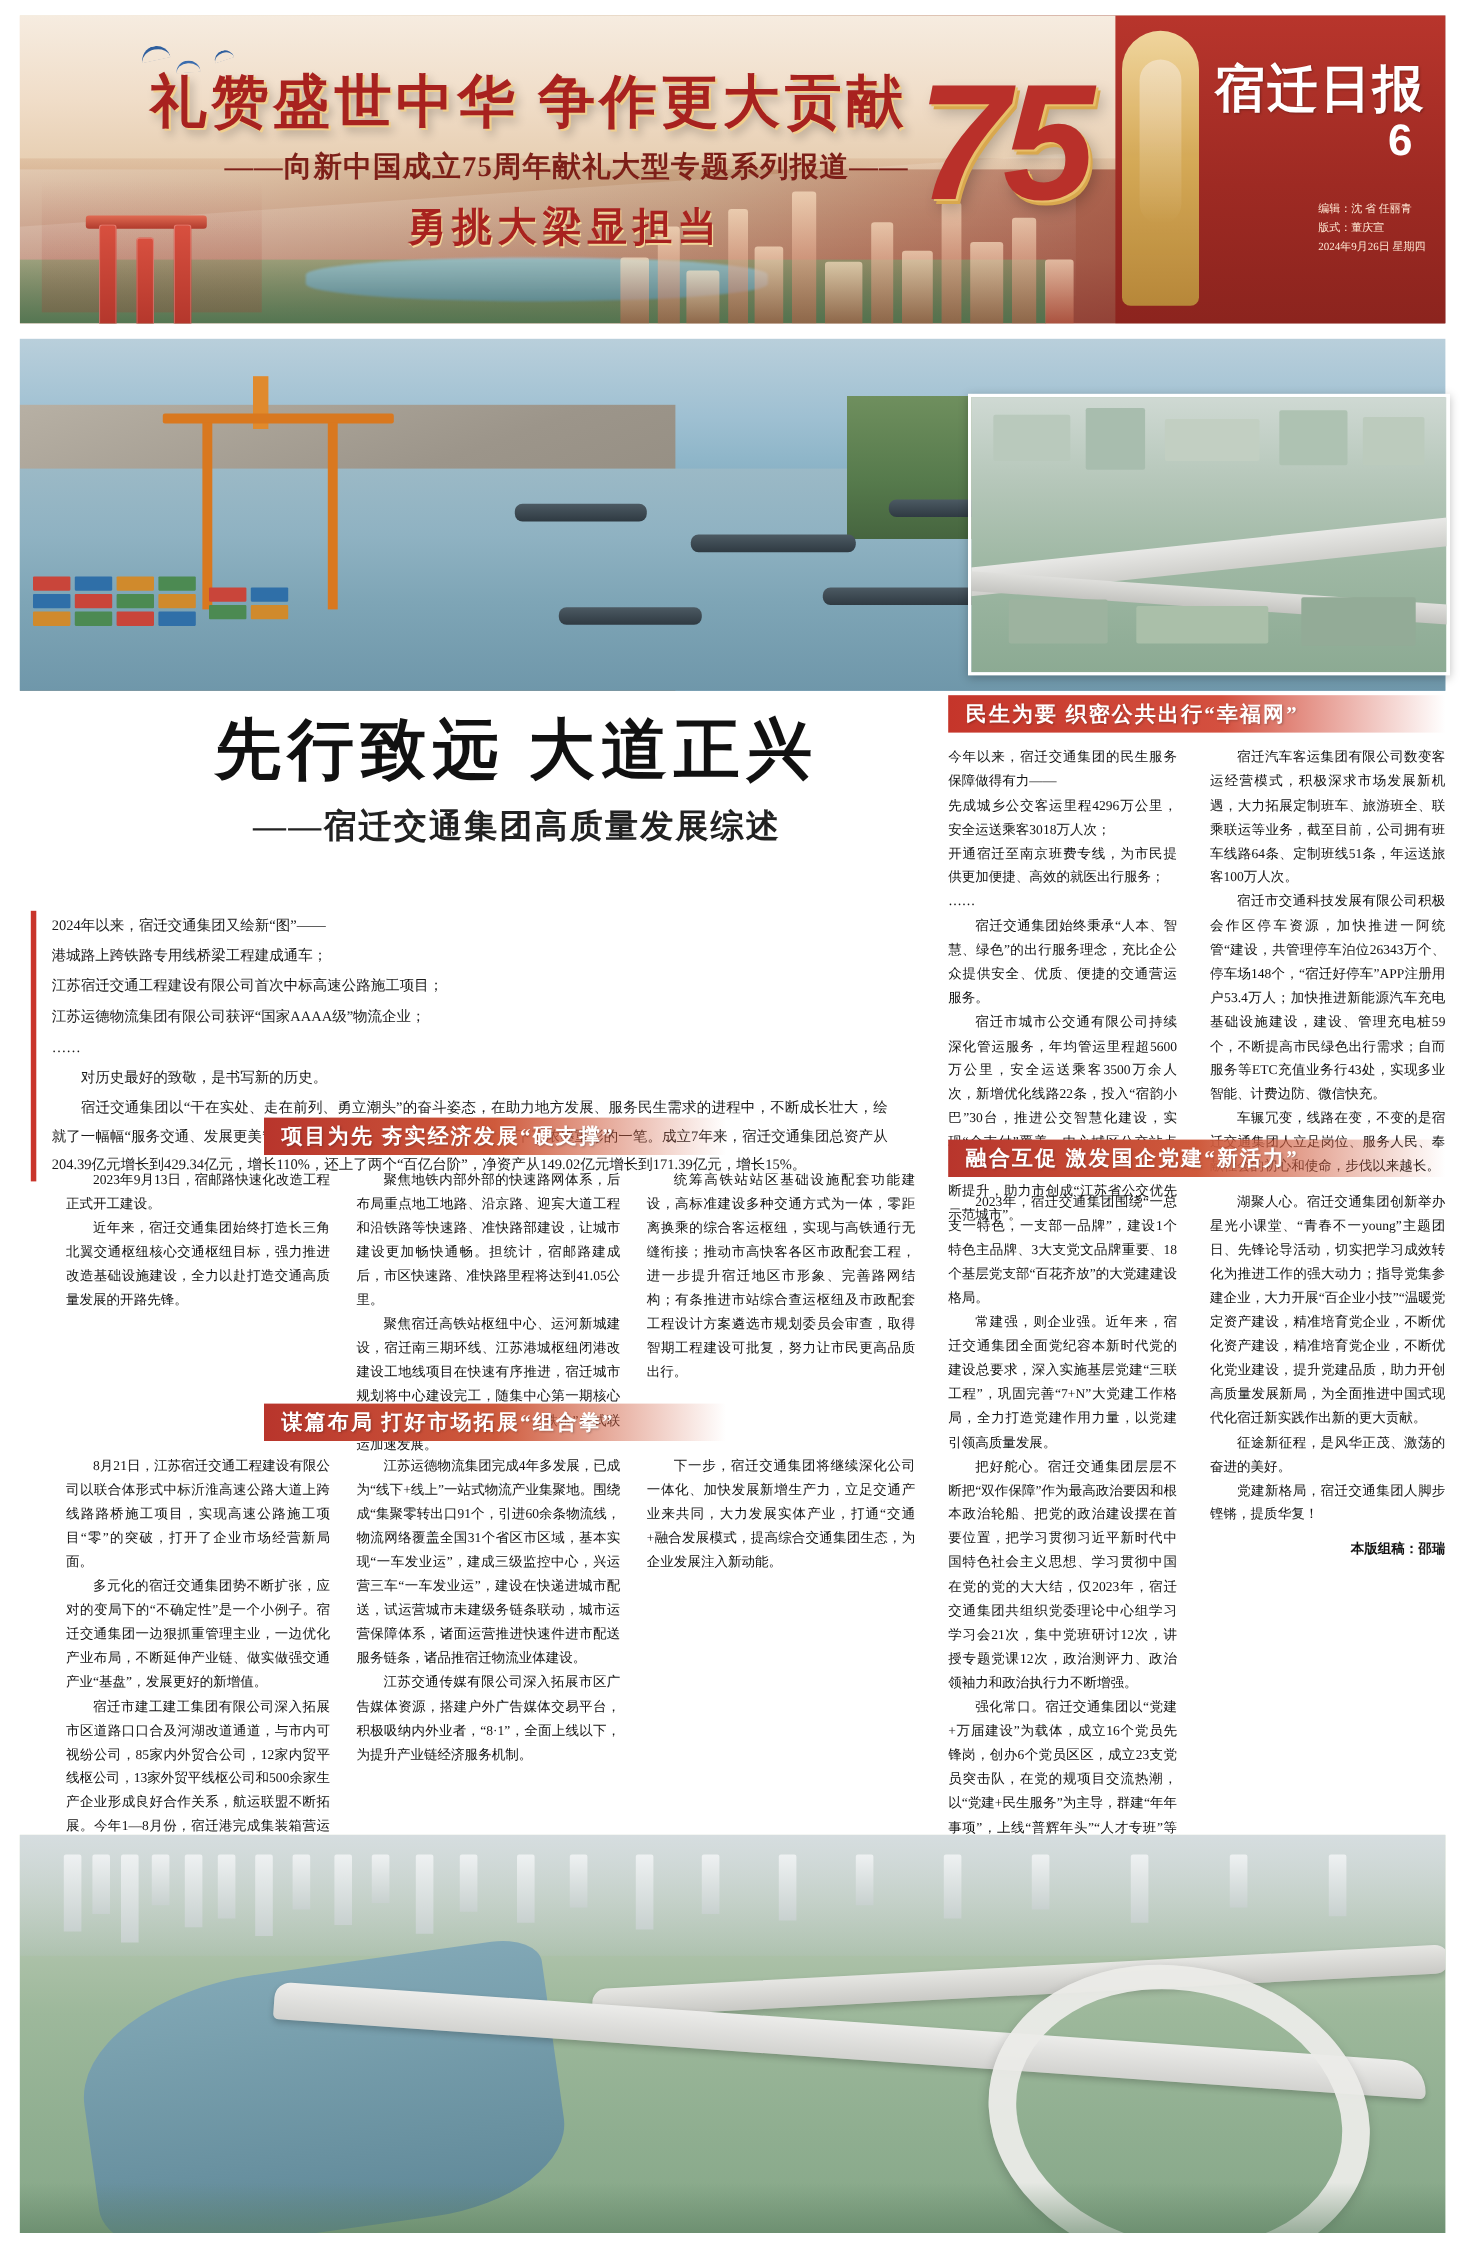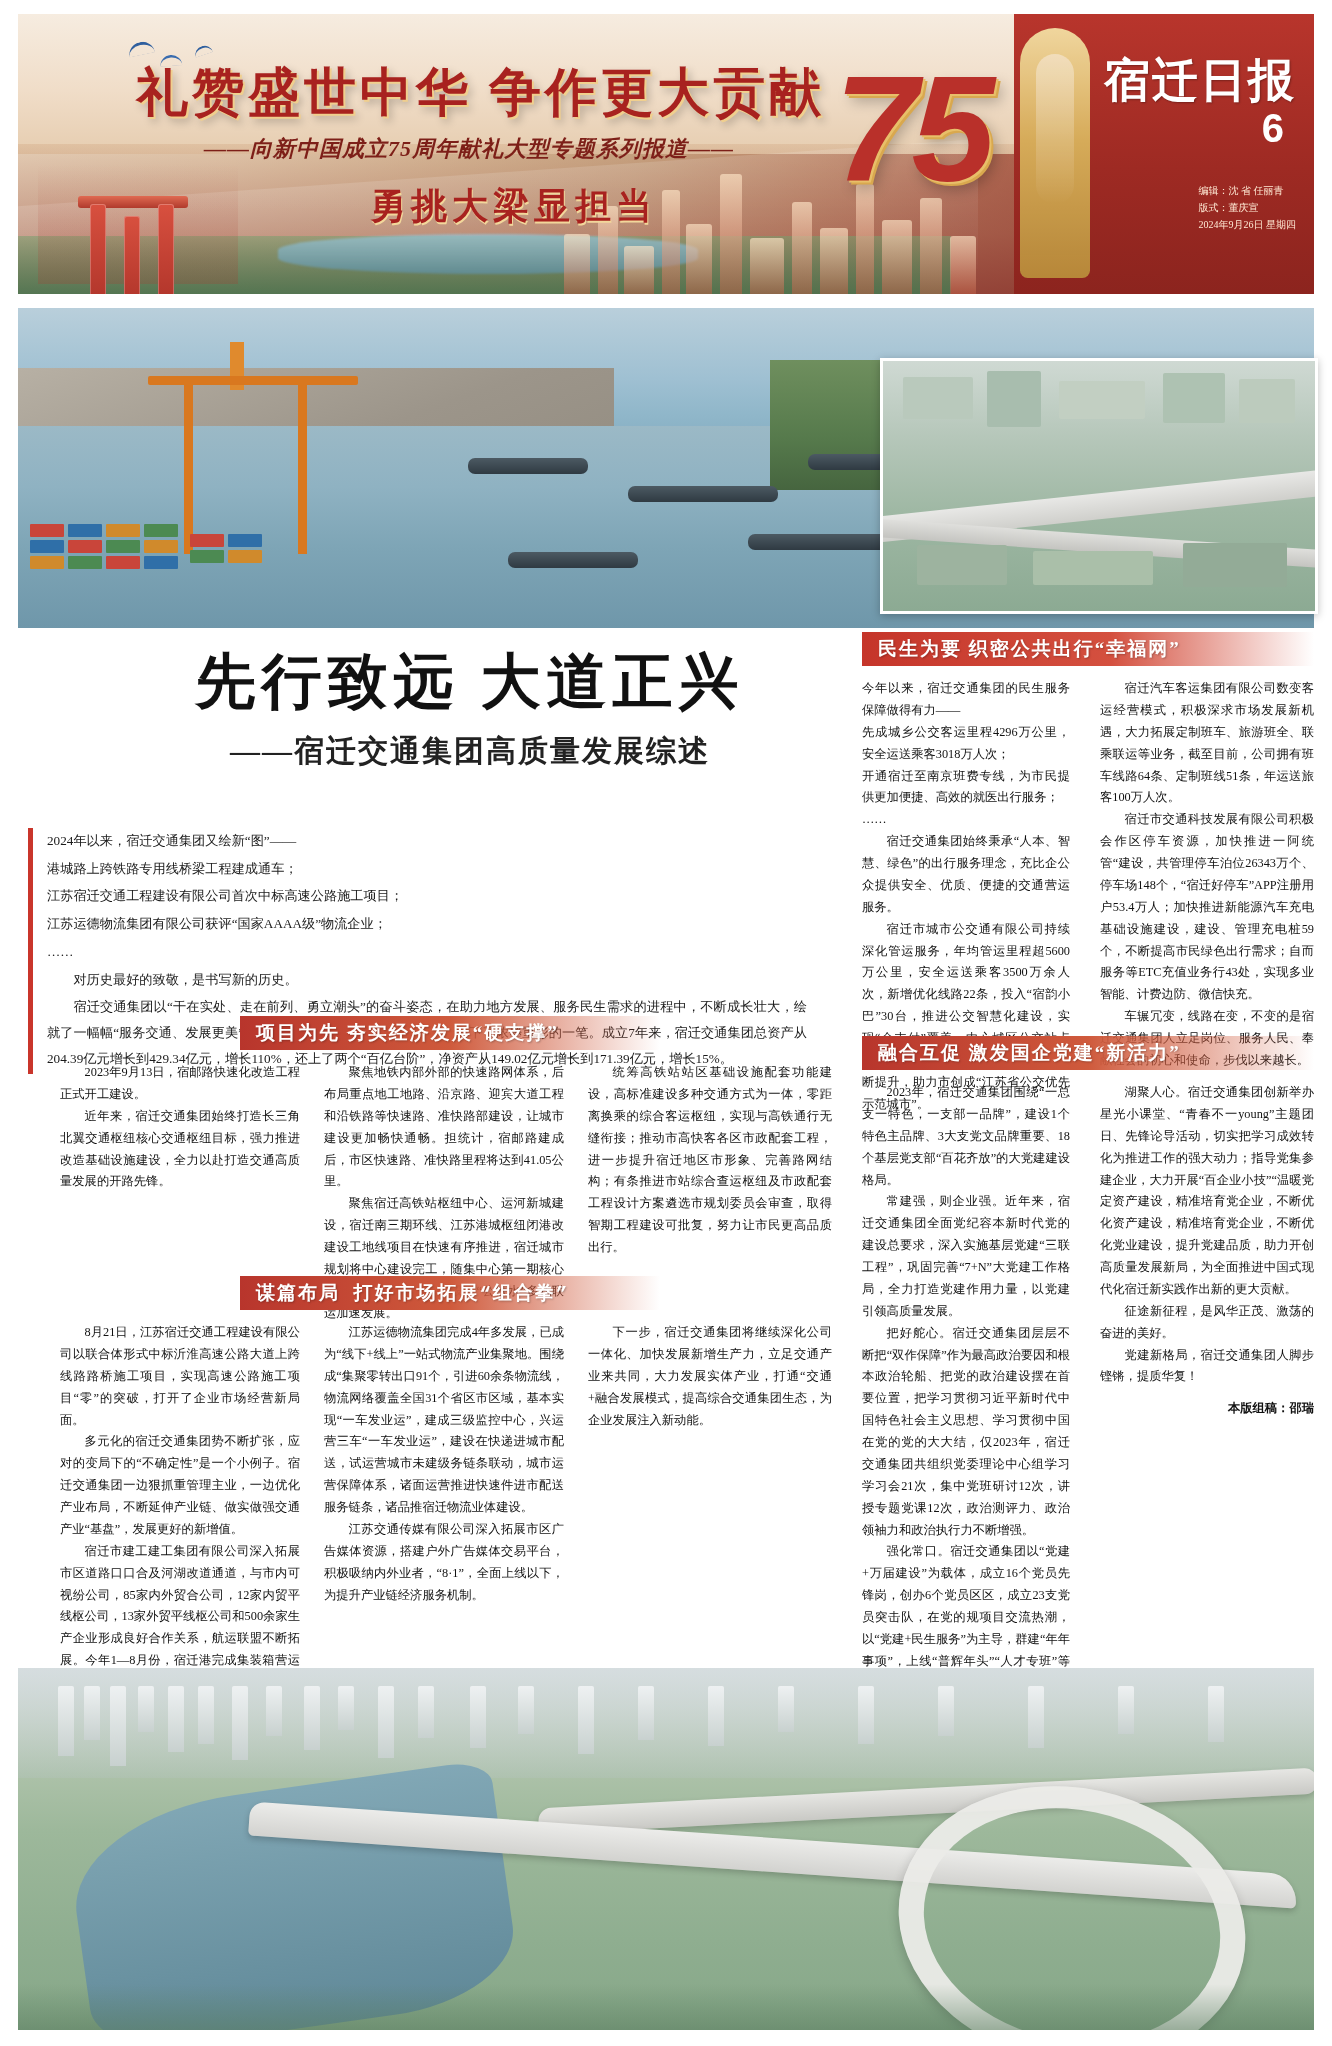--- a/index.html
+++ b/index.html
@@ -114,26 +114,25 @@
     font-weight: 700;
     letter-spacing: 4px;
     color: #a8221f;
     text-shadow: 2px 2px 0 #f0cf8e, 4px 5px 9px rgba(0,0,0,0.25);
     white-space: nowrap;
   }
   .mh-sub {
     position: absolute;
     left: 186px;
     top: 120px;
-    font-size: 22px;
+    font-size: 26px;
     letter-spacing: 1px;
     color: #7d1f18;
     white-space: nowrap;
     font-weight: 600;
-    font-style: italic;
   }
   .mh-sub2 {
     position: absolute;
     left: 352px;
     top: 168px;
     font-size: 36px;
     letter-spacing: 5px;
     font-weight: 700;
     color: #a8221f;
     text-shadow: 1px 2px 0 #f2d79b;
@@ -566,21 +565,21 @@
     <p>把好舵心。宿迁交通集团层层不断把“双作保障”作为最高政治要因和根本政治轮船、把党的政治建设摆在首要位置，把学习贯彻习近平新时代中国特色社会主义思想、学习贯彻中国在党的党的大大结，仅2023年，宿迁交通集团共组织党委理论中心组学习学习会21次，集中党班研讨12次，讲授专题党课12次，政治测评力、政治领袖力和政治执行力不断增强。</p>
     <p>强化常口。宿迁交通集团以“党建+万届建设”为载体，成立16个党员先锋岗，创办6个党员区区，成立23支党员突击队，在党的规项目交流热潮，以“党建+民生服务”为主导，群建“年年事项”，上线“普辉年头”“人才专班”等公交专线，不断提升市民公交出行“幸福指数”。以“党建+安全主治”为载体，深入党建党党党委项研究等活动，实现企业安全生产的可控状态。</p>
   </div>
   <div class="col" style="left:1100px; top:1082px; width:214px; height:540px;">
     <p>湖聚人心。宿迁交通集团创新举办星光小课堂、“青春不一young”主题团日、先锋论导活动，切实把学习成效转化为推进工作的强大动力；指导党集参建企业，大力开展“百企业小技”“温暖党定资产建设，精准培育党企业，不断优化资产建设，精准培育党企业，不断优化党业建设，提升党建品质，助力开创高质量发展新局，为全面推进中国式现代化宿迁新实践作出新的更大贡献。</p>
     <p>征途新征程，是风华正茂、激荡的奋进的美好。</p>
     <p>党建新格局，宿迁交通集团人脚步铿锵，提质华复！</p>
     <p class="sign">本版组稿：邵瑞</p>
   </div>
 
-  <div class="sec-banner gold" style="left:240px; top:1276px; width:420px;font-family:Liberation Mono, monospace;">
+  <div class="sec-banner gold" style="left:240px; top:1276px; width:420px;">
     <span>谋篇布局  打好市场拓展“组合拳”</span>
   </div>
 
   <div class="col" style="left:60px; top:1322px; width:240px; height:320px;">
     <p>8月21日，江苏宿迁交通工程建设有限公司以联合体形式中标沂淮高速公路大道上跨线路路桥施工项目，实现高速公路施工项目“零”的突破，打开了企业市场经营新局面。</p>
     <p>多元化的宿迁交通集团势不断扩张，应对的变局下的“不确定性”是一个小例子。宿迁交通集团一边狠抓重管理主业，一边优化产业布局，不断延伸产业链、做实做强交通产业“基盘”，发展更好的新增值。</p>
     <p>宿迁市建工建工集团有限公司深入拓展市区道路口口合及河湖改道通道，与市内可视纷公司，85家内外贸合公司，12家内贸平线枢公司，13家外贸平线枢公司和500余家生产企业形成良好合作关系，航运联盟不断拓展。今年1—8月份，宿迁港完成集装箱营运量13.75万标箱，其中贸易装箱量达1.46万标箱。</p>
     <p>江苏宿迁交通工程建设有限公司持续深耕公路施工主业，积极融入市场竞争，大力拓展新业态，培育壮大绿色建材、市政路工试验检验、设备租赁等产业结构。“1+N”产业布局企建成型，造成同年场市方江苏交通工程运营业20强，截至今年8月底，公司年度新辙合同额达18.85亿元，较2017年10月原约2.62亿元，增长6.19倍。</p>
   </div>
   <div class="col" style="left:324px; top:1322px; width:240px; height:320px;">

